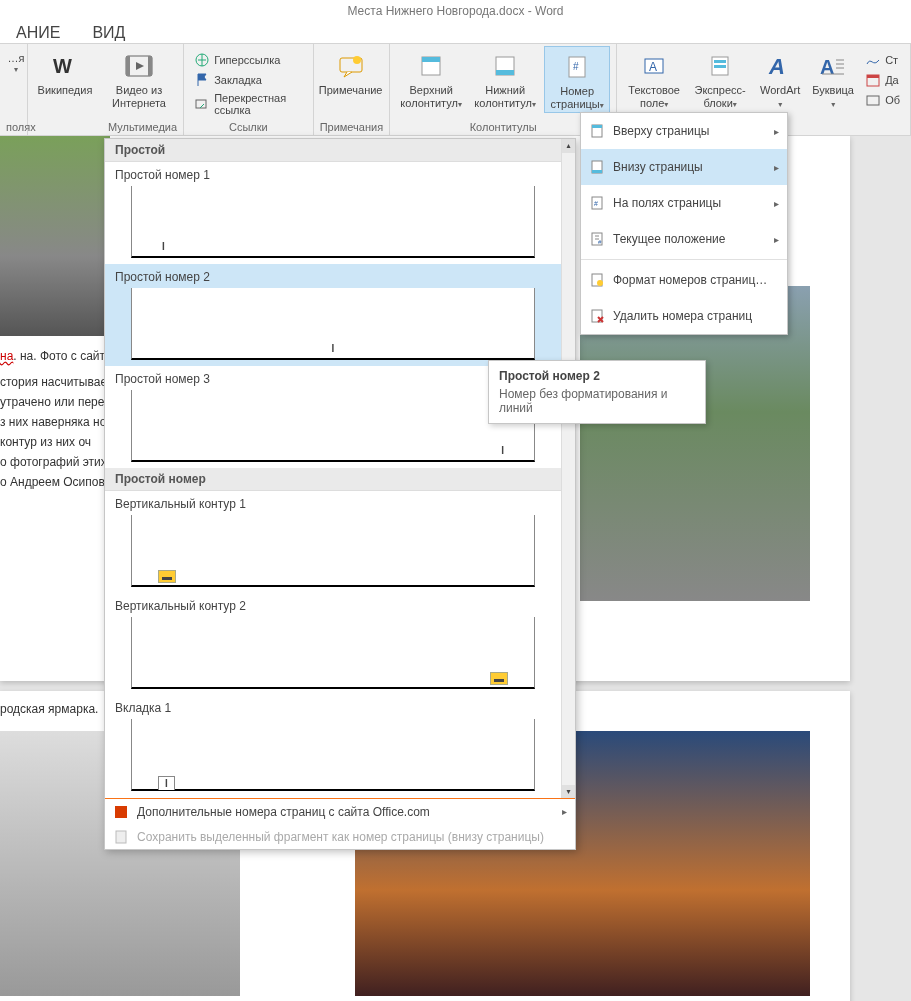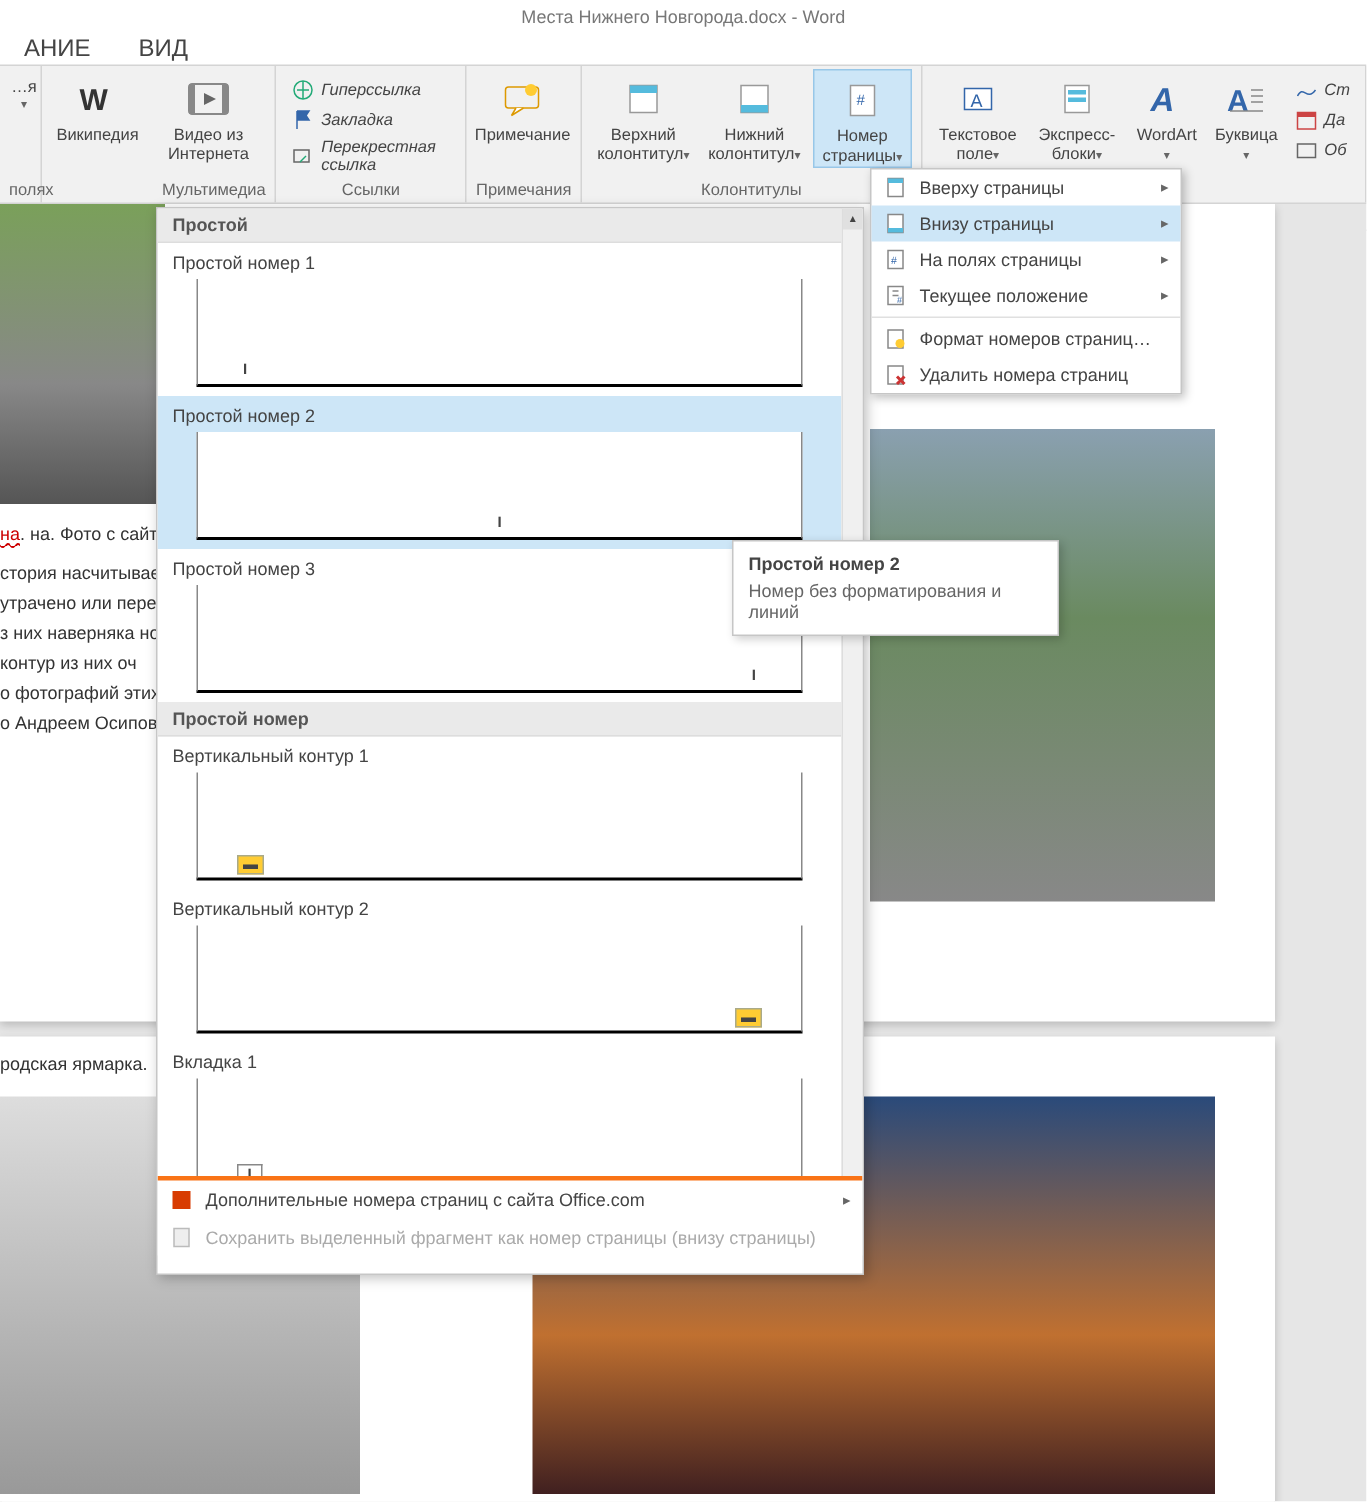--- a/index.html
+++ b/index.html
@@ -14,21 +14,21 @@
 
 
 .ribbon { background: #f1f1f1; border-bottom: 1px solid #d4d4d4; display: flex; height: 92px; }
 .ribbon-group { border-right: 1px solid #d4d4d4; padding: 2px 6px 0 6px; display: flex; flex-direction: column; justify-content: space-between; }
 .ribbon-group-label { text-align: center; font-size: 11px; color: #666; padding-bottom: 2px; }
 .ribbon-buttons { display: flex; gap: 4px; }
 .big-btn { display: flex; flex-direction: column; align-items: center; justify-content: flex-start; width: 62px; padding-top: 4px; cursor: pointer; }
 .big-btn .icon { width: 32px; height: 32px; display: flex; align-items: center; justify-content: center; }
 .big-btn .lbl { font-size: 11px; text-align: center; line-height: 13px; margin-top: 2px; color: #444; }
 .big-btn.active { background: #cde6f7; border: 1px solid #98c7e8; }
-.small-btn { display: flex; align-items: center; gap: 4px; padding: 2px 4px; font-size: 11px; cursor: pointer; font-style: italic; }
+.small-btn { display: flex; align-items: center; gap: 4px; padding: 2px 4px; font-size: 11px; cursor: pointer; }
 .small-btn .icn { width: 16px; height: 16px; display: flex; align-items: center; justify-content: center; }
 .vstack { display: flex; flex-direction: column; gap: 0; }
 .drop-arrow { font-size: 8px; color: #666; }
 
 
 .ruler { height: 18px; background: #fff; border-bottom: 1px solid #d4d4d4; display: flex; align-items: center; font-size: 9px; color: #888; overflow: hidden; }
 .ruler span { display: inline-block; width: 37px; text-align: center; border-right: 1px solid #bbb; height: 6px; line-height: 0; position: relative; }
 .ruler span::before { content: attr(data-n); position: absolute; top: -6px; left: 50%; transform: translateX(-50%); }
 
 
@@ -38,39 +38,39 @@
 .page2 { top: 555px; left: 0; width: 850px; height: 440px; }
 .photo { position: absolute; background: linear-gradient(135deg,#7a9a6a,#5a7a4a); }
 .photo.road { top: 0; left: 0; width: 110px; height: 200px; background: linear-gradient(180deg,#7aa05a 0%,#888 60%,#555 100%); }
 .photo.city { top: 150px; right: 40px; width: 230px; height: 315px; background: linear-gradient(180deg,#8aa0b0 0%,#6a8a60 40%,#888 100%); }
 .photo.old { top: 40px; left: 0; width: 240px; height: 265px; background: linear-gradient(180deg,#ddd,#999); filter: grayscale(1); }
 .photo.night { top: 40px; left: 355px; width: 455px; height: 265px; background: linear-gradient(180deg,#2a4a7a 0%,#c07030 60%,#402020 100%); }
 .doc-text { position: absolute; font-size: 12px; color: #333; line-height: 20px; }
 
 
 .menu { position: absolute; top: 112px; left: 580px; width: 208px; background: #fff; border: 1px solid #c6c6c6; box-shadow: 2px 2px 6px rgba(0,0,0,.25); z-index: 50; }
-.menu-item { display: flex; align-items: center; height: 24px; padding: 0 8px 0 6px; font-size: 12px; cursor: pointer; position: relative; }
+.menu-item { display: flex; align-items: center; height: 36px; padding: 0 8px 0 6px; font-size: 12px; cursor: pointer; position: relative; }
 .menu-item:hover, .menu-item.hover { background: #cde6f7; }
 .menu-item .micn { width: 20px; height: 16px; display: flex; align-items: center; justify-content: center; margin-right: 6px; }
 .menu-item .arrow { position: absolute; right: 8px; font-size: 10px; color: #666; }
 .menu-sep { height: 1px; background: #e0e0e0; margin: 2px 0; }
 
 
 .gallery { position: absolute; top: 138px; left: 104px; width: 472px; height: 712px; background: #fff; border: 1px solid #c6c6c6; box-shadow: 2px 2px 8px rgba(0,0,0,.25); z-index: 40; overflow: hidden; }
 .gallery-inner { position: absolute; top: 0; left: 0; right: 14px; bottom: 50px; overflow: hidden; }
 .gal-header { background: #eaeaea; font-size: 12px; font-weight: 600; color: #555; padding: 4px 10px; border-bottom: 1px solid #ddd; }
 .gal-item { padding: 2px 0 6px 0; }
 .gal-item-label { font-size: 12px; color: #444; padding: 4px 10px; }
 .gal-item.hover { background: #cde6f7; }
 .gal-preview { margin: 0 26px; height: 72px; border: 1px solid #888; background: #fff; position: relative; }
 .gal-preview.bot-border { border-bottom: 2px solid #000; border-left: 1px solid #888; border-right: 1px solid #888; border-top: none; }
 .pg-num { position: absolute; font-size: 10px; font-weight: bold; }
 .gallery-scroll { position: absolute; top: 0; right: 0; width: 14px; bottom: 50px; background: #f0f0f0; border-left: 1px solid #ddd; }
 .scroll-btn { height: 14px; background: #e0e0e0; text-align: center; font-size: 8px; line-height: 14px; cursor: pointer; }
-.gallery-footer { position: absolute; bottom: 12px; left: 0; right: 0; border-top: 3px solid #f97316; background: #fff; }
+.gallery-footer { position: absolute; bottom: 0; left: 0; right: 0; border-top: 1px solid #f97316; background: #fff; }
 .gallery-footer .menu-item { height: 25px; }
 .gallery-footer .menu-item.disabled { color: #aaa; }
 
 
 .tooltip { position: absolute; top: 360px; left: 488px; width: 218px; background: #fff; border: 1px solid #c6c6c6; box-shadow: 2px 2px 6px rgba(0,0,0,.2); padding: 8px 10px; z-index: 60; font-size: 12px; }
 .tooltip .tt-title { font-weight: 600; margin-bottom: 4px; }
 .tooltip .tt-body { color: #666; }
 
 
 svg { display: block; }

